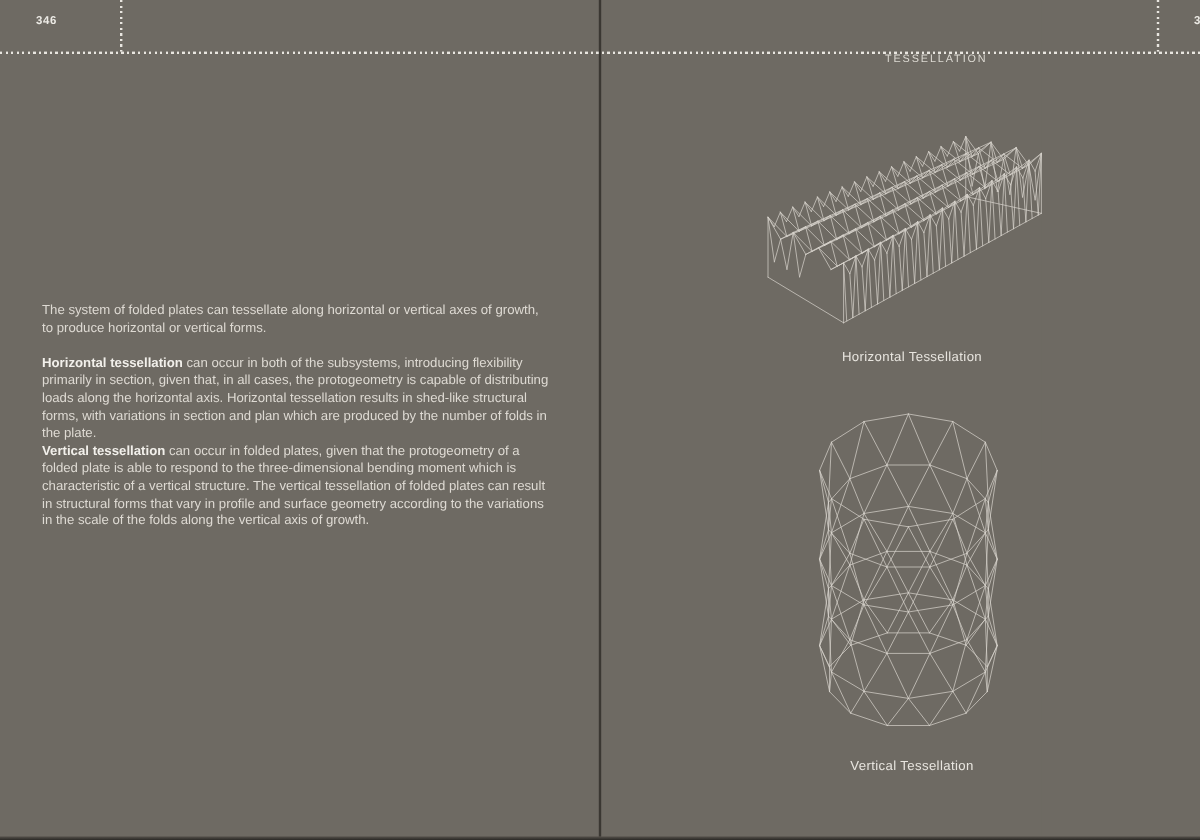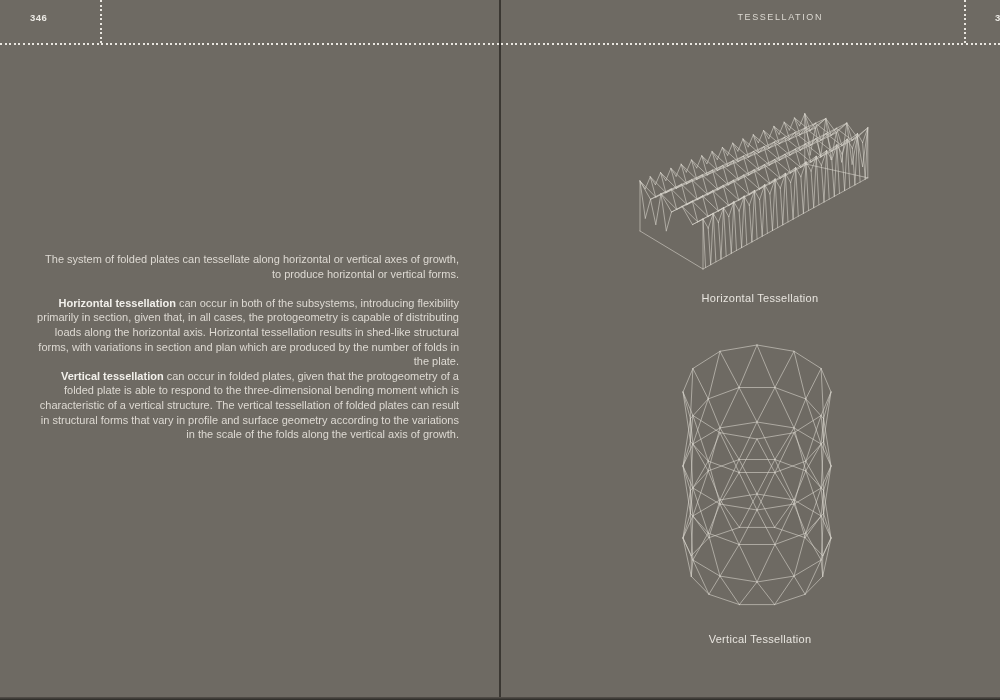--- a/index.html
+++ b/index.html
@@ -14,31 +14,31 @@
             background:repeating-linear-gradient(180deg,#E9E6E0 0 2px, rgba(0,0,0,0) 2px 4.6px); }
   .rule-v.left  { left:100px; }
   .rule-v.right { left:964px; }
 
   .pagenum { position:absolute; top:12px; font-size:9.5px; font-weight:bold;
              color:#ECEAE5; letter-spacing:0.5px; }
   .pagenum.left  { left:30px; }
   .pagenum.right { left:995px; }
 
   .head-right { position:absolute; top:12px; right:45px; text-align:right; color:#ECEAE5; }
-  .head-section { font-size:9px; letter-spacing:1.6px; color:#DDDAD3; }
+  .head-section { font-size:9px; letter-spacing:1.6px; color:#DDDAD3;margin-top:32px; }
   .head-title { font-size:21px; font-weight:400; letter-spacing:0.2px; margin-top:2px; color:#F0EEE9; }
 
   
   .gutter { position:absolute; left:499px; top:0; width:2px; height:700px; background:#3A3732; }
   .bottom-edge { position:absolute; left:0; bottom:0; width:1000px; height:3px;
                  background:linear-gradient(180deg,#56524C, #2B2926); }
 
   
   .bodytext { position:absolute; left:35px; top:252px; width:424px;
-              font-size:11px; line-height:14.6px; color:#DEDAD3;text-align:right; }
+              font-size:11px; line-height:14.6px; color:#DEDAD3; }
   .bodytext p { margin:0; }
   .bodytext p.gap { margin-bottom:14.6px; }
   .bodytext strong { color:#F2F0EB; font-weight:bold; }
 
   
   svg.wire { position:absolute; left:500px; top:0; width:500px; height:700px; display:block; }
   svg.wire path { fill:none; stroke:#D8D4CC; stroke-width:0.7; stroke-opacity:0.85;
                   stroke-linejoin:round; stroke-linecap:round; }
   .caption { position:absolute; width:300px; text-align:center; font-size:11px;
              color:#E8E5DF; letter-spacing:0.3px; }

